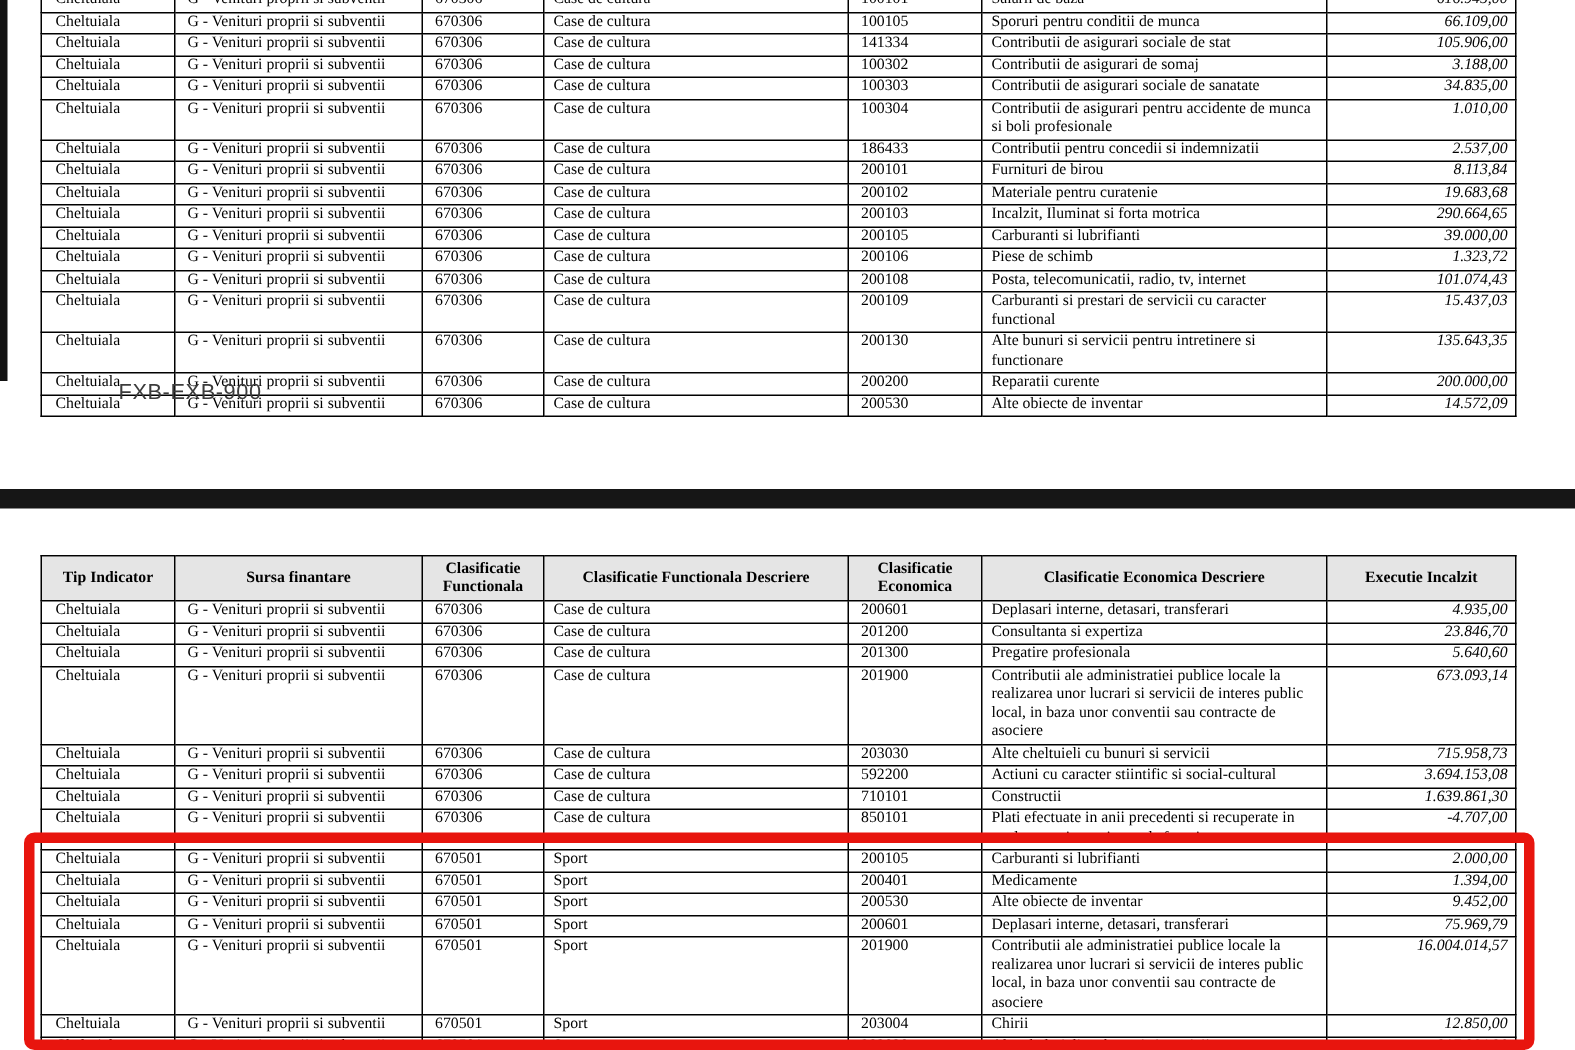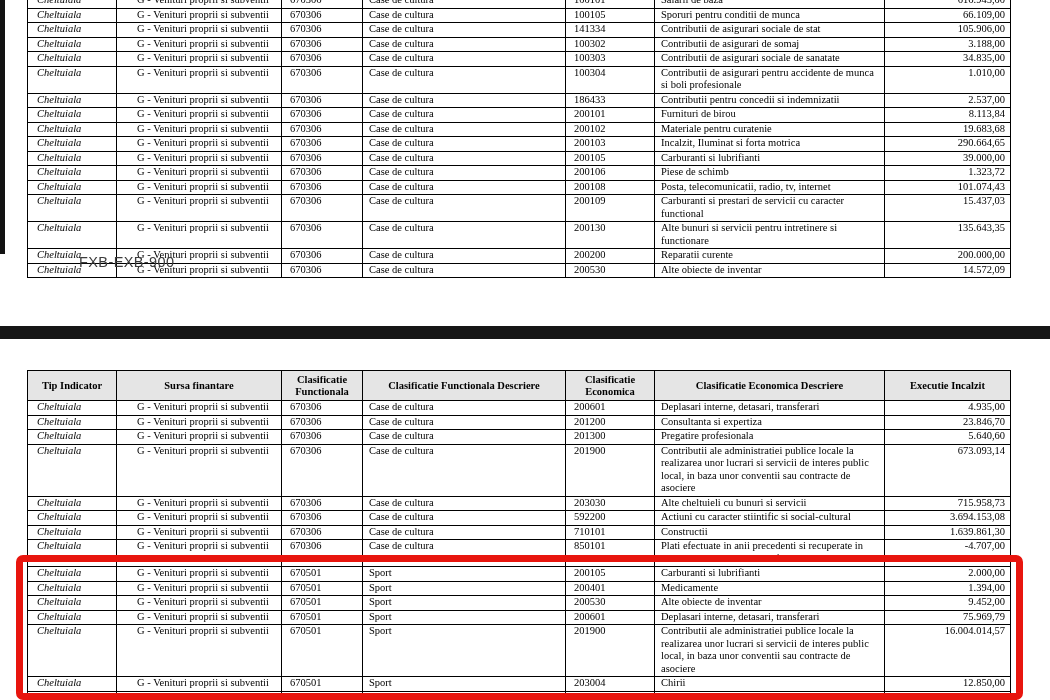--- a/index.html
+++ b/index.html
@@ -14,25 +14,25 @@
   .bottom-pos{top:370px;}
 
   table{border-collapse:collapse;table-layout:fixed;width:983px;
         font-size:10.5px;line-height:12.5px;}
   col.c1{width:89px;}  col.c2{width:165px;} col.c3{width:81px;}
   col.c4{width:203px;} col.c5{width:89px;}  col.c6{width:230px;} col.c7{width:126px;}
   td,th{border:1px solid #000;vertical-align:top;overflow:hidden;padding:0 3px 1px 3px;}
   tr{height:13px;}
   thead th{background:#e5e5e5;font-weight:bold;text-align:center;vertical-align:middle;
            height:27px;padding:1px 2px;line-height:12px;}
-  td.tip{padding-left:9px;font-style:italic;}
-  td.sursa{padding-left:20px;margin-left:32px;}
+  td.tip{padding-left:9px;}
+  td.sursa{padding-left:8px;margin-left:32px;}
   td.code{padding-left:8px;}
   td.desc{padding-left:6px;}
-  td.amt{text-align:right;padding-right:5px;}
+  td.amt{text-align:right;padding-right:5px;font-style:italic;}
   tr.tall td{height:50px;}
 
   .fxb{position:absolute;left:37px;top:254px;
        font-family:"Liberation Sans", sans-serif;font-size:14.5px;color:#3c3c3c;
        letter-spacing:.4px;margin-left:42px;}
 
   .red-box{position:absolute;left:16px;top:555px;width:1007px;height:145px;
            box-sizing:border-box;border:7px solid var(--red,#e8150e);border-radius:7px;
            pointer-events:none;}
 </style>

